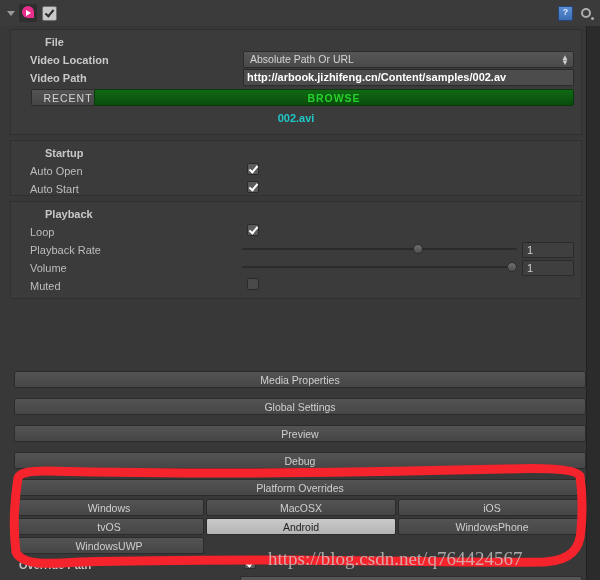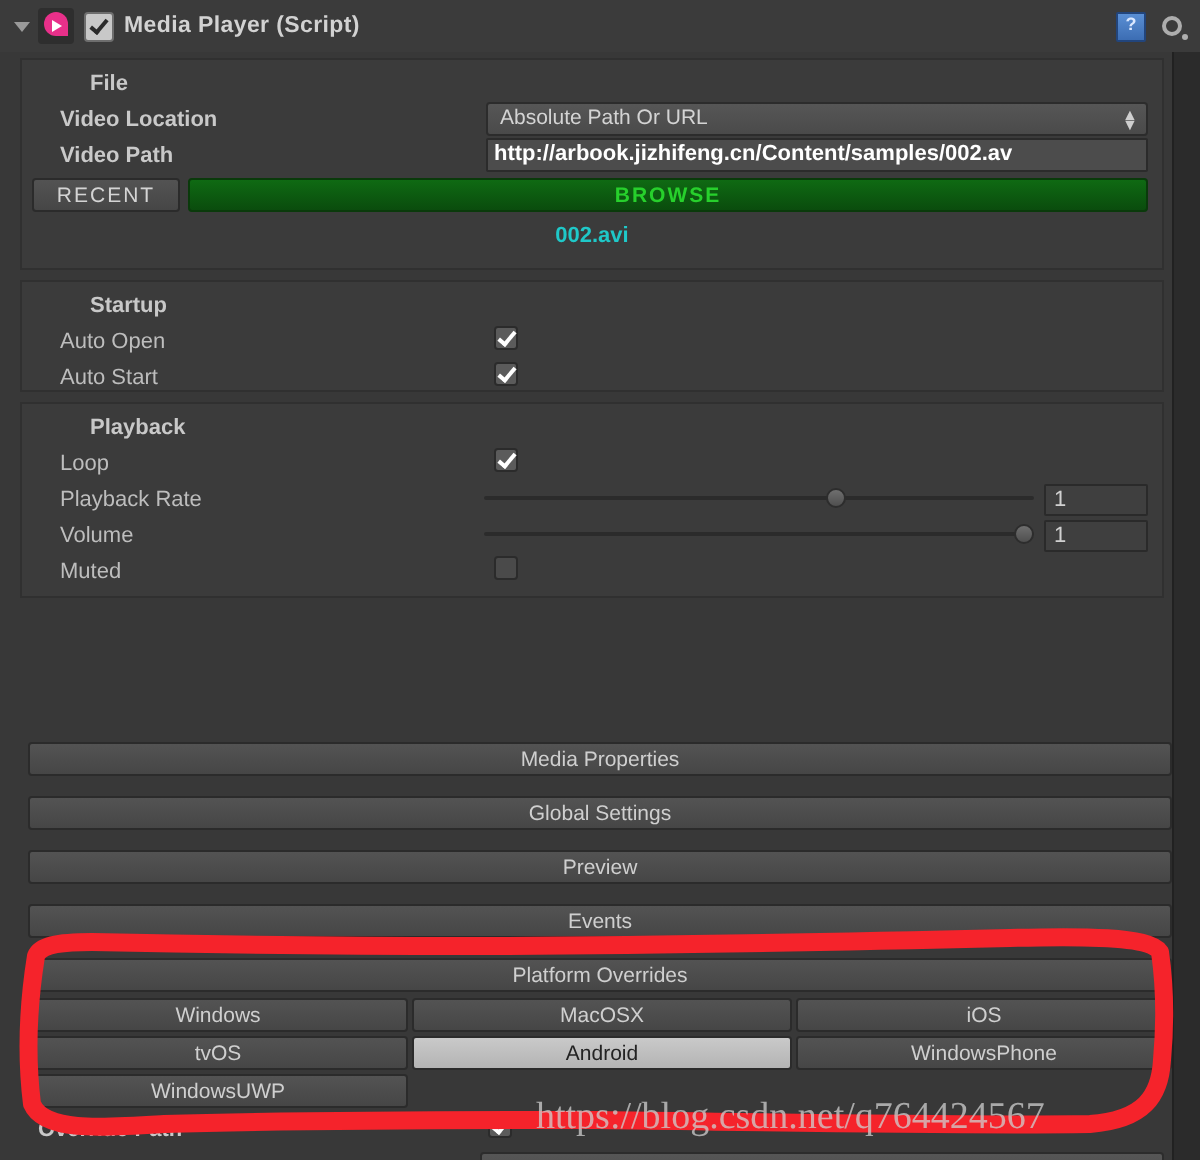--- a/index.html
+++ b/index.html
@@ -149,21 +149,20 @@
 
   <div class="comp-header">
     <div class="foldout">
         <div class="tri"></div>
       </div>
     <div class="script-icon">
       <div class="ball"></div>
         <div class="play"></div>
     </div>
     <div class="hdr-check"></div>
-    <div class="comp-title">Media Player (Script)</div>
     <div class="hdr-right">
       <div class="book-icon"></div>
       <div class="gear-icon">
         <div class="ring"></div>
           <div class="dot"></div>
       </div>
     </div>
   </div>
 
   <div class="body-area">
@@ -176,21 +175,21 @@
       <div class="dropdown" style="left:232px;right:7px;top:21px;height:17px;">
         <span>Absolute Path Or URL</span>
         <span class="arrows">▲<br>▼</span>
       </div>
 
       <div class="row-label b" style="top:42px;">Video Path</div>
       <div class="textfield" style="left:232px;right:7px;top:39px;height:17px;">
         <span>http://arbook.jizhifeng.cn/Content/samples/002.av</span>
       </div>
 
-      <div class="btn recent" style="left:5px;top:59px;width:74px;height:17px;">RECENT</div>
+      <div class="btn recent" style="left:20px;top:59px;width:74px;height:17px;">RECENT</div>
       <div class="btn browse" style="left:83px;right:7px;top:59px;height:17px;">BROWSE</div>
 
       <div class="filelabel" style="left:0;right:0;top:82px;">002.avi</div>
     </div>
 
     <div class="group" style="top:114px;height:56px;">
       <div class="grp-title" style="top:6px;">Startup</div>
       <div class="row-label" style="top:24px;">Auto Open</div>
       <div class="checkbox on" style="left:236px;top:22px;"></div>
       <div class="row-label" style="top:42px;">Auto Start</div>
@@ -218,21 +217,21 @@
       <div class="numfield" style="right:7px;top:58px;width:52px;height:16px;">1</div>
 
       <div class="row-label" style="top:78px;">Muted</div>
       <div class="checkbox" style="left:236px;top:76px;"></div>
     </div>
 
 
     <div class="btn wide" style="top:345px;height:17px;">Media Properties</div>
     <div class="btn wide" style="top:372px;height:17px;">Global Settings</div>
     <div class="btn wide" style="top:399px;height:17px;">Preview</div>
-    <div class="btn wide" style="top:426px;height:17px;">Events</div>
+    <div class="btn wide" style="top:426px;height:17px;">Debug</div>
     <div class="btn wide" style="top:453px;height:17px;">Platform Overrides</div>
 
     <div class="btn" style="left:14px;top:473px;width:190px;height:17px;">Windows</div>
     <div class="btn" style="left:206px;top:473px;width:190px;height:17px;">MacOSX</div>
     <div class="btn" style="left:398px;top:473px;width:188px;height:17px;">iOS</div>
 
     <div class="btn" style="left:14px;top:492px;width:190px;height:17px;">tvOS</div>
     <div class="btn sel" style="left:206px;top:492px;width:190px;height:17px;">Android</div>
     <div class="btn" style="left:398px;top:492px;width:188px;height:17px;">WindowsPhone</div>
 

